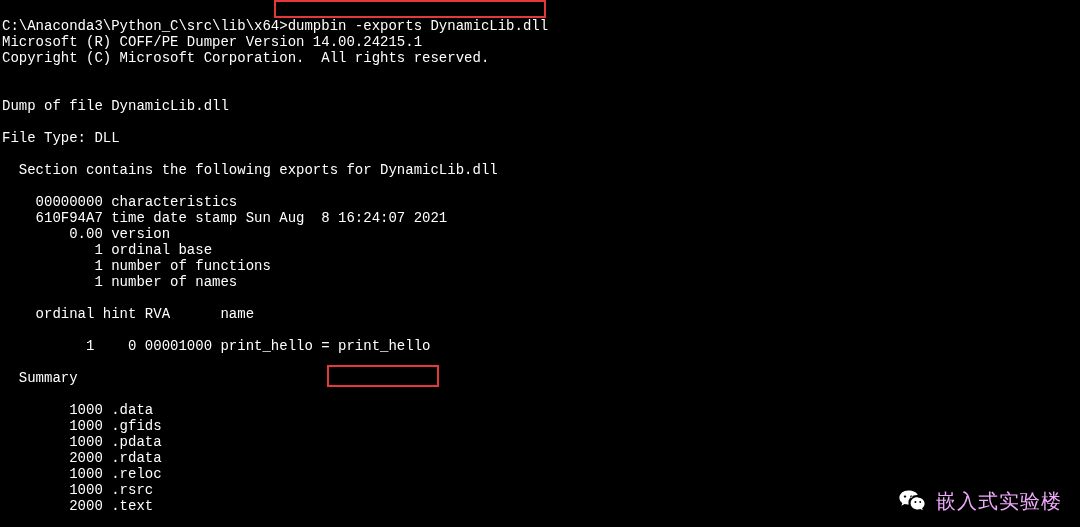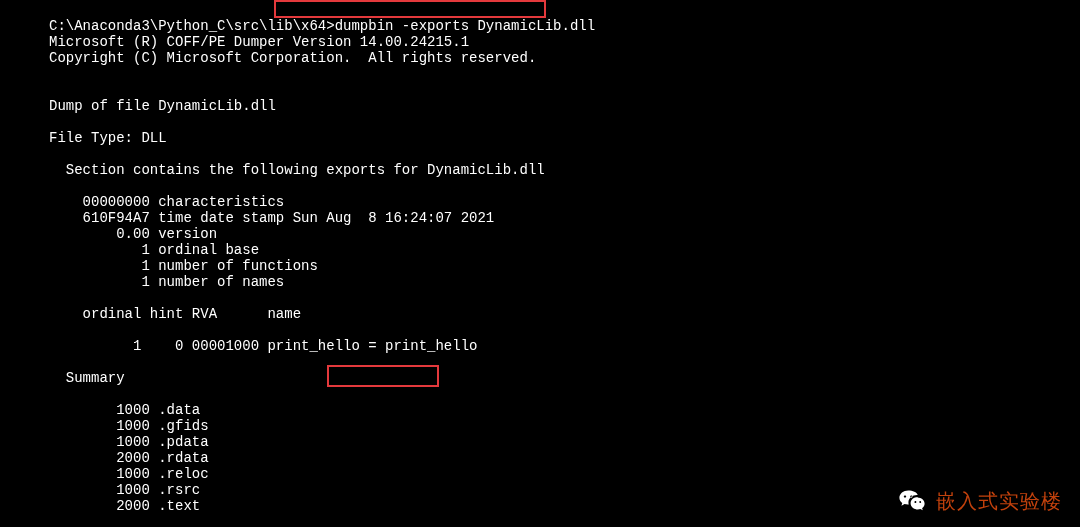--- a/index.html
+++ b/index.html
@@ -14,21 +14,20 @@
       color: #fff;
       font-family: "Consolas", "Courier New", monospace;
       font-size: 14px;
       line-height: 16px;
       overflow: hidden;
       position: relative;
     }
     .terminal {
       white-space: pre;
       padding: 2px 0 0 2px;
-      margin-left: 47px;
     }
     .highlight-box {
       position: absolute;
       border: 2px solid #e4393c;
       pointer-events: none;
     }
     .hl1 {
       left: 274px;
       top: 0px;
       width: 272px;
@@ -53,21 +52,21 @@
       height: 24px;
       position: relative;
       display: inline-block;
     }
     .wm-icon svg {
       width: 30px;
       height: 24px;
       fill: #fff;
     }
     .wm-text {
-      color: #c2410c;
+      color: #f0abfc;
       font-family: "Microsoft YaHei", "PingFang SC", sans-serif;
       font-size: 20px;
       letter-spacing: 1px;
     }
   </style>
 </head>
 <body>
 
 <div class="terminal">
 <span>C:\Anaconda3\Python_C\src\lib\x64&gt;dumpbin -exports DynamicLib.dll</span>

